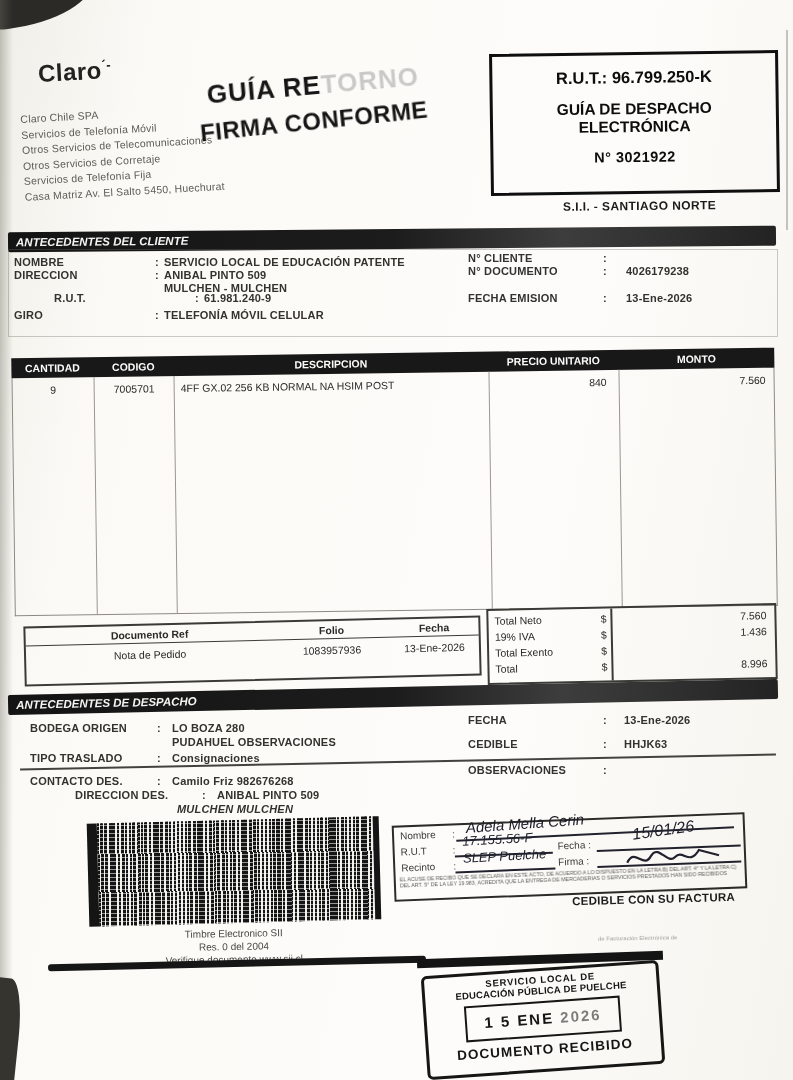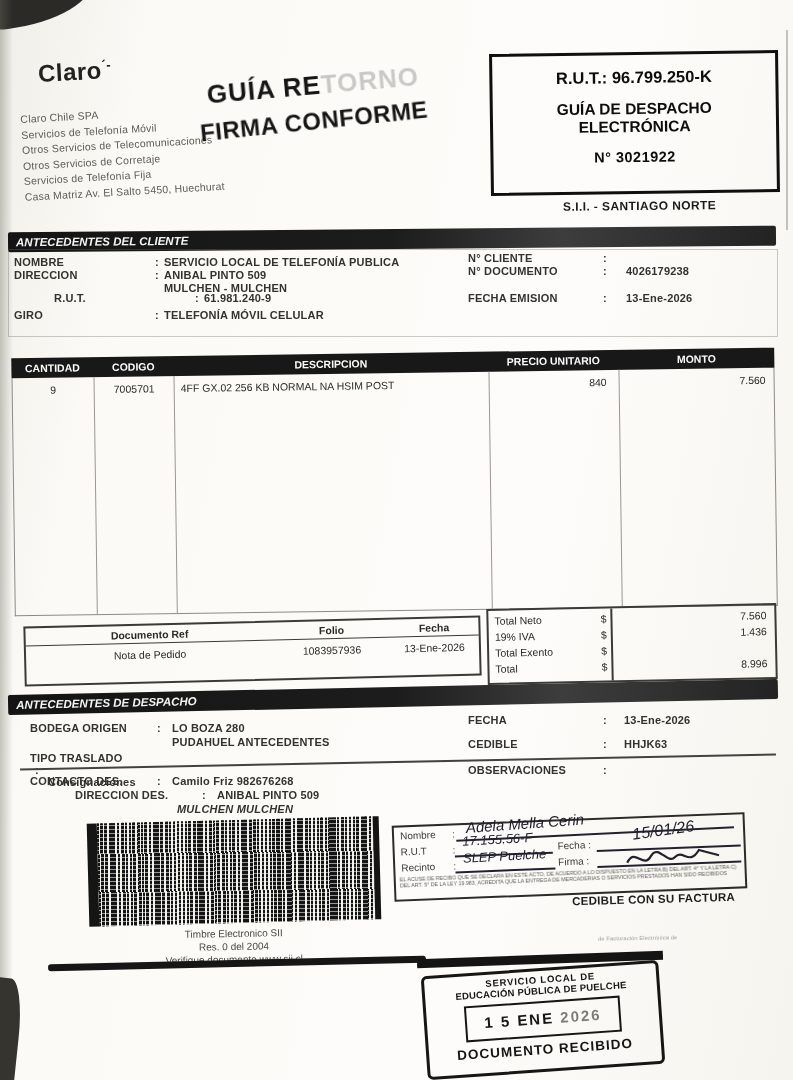--- a/index.html
+++ b/index.html
@@ -119,21 +119,21 @@
     <div class="r4">N° 3021922</div>
   </div>
   <div class="abs sii">S.I.I. - SANTIAGO NORTE</div>
 
   <div class="abs secbar bar-client">ANTECEDENTES DEL CLIENTE</div>
   <div class="abs clientbox"></div>
 
   <div class="frow" style="left:14px;top:256px;">
     <span class="lab" style="width:136px;">NOMBRE</span>
     <span class="col">:</span>
-    <span>SERVICIO LOCAL DE TELEFONÍA PUBLICA</span>
+    <span>SERVICIO LOCAL DE EDUCACIÓN PATENTE</span>
   </div>
   <div class="frow" style="left:14px;top:269px;">
     <span class="lab" style="width:136px;">DIRECCION</span>
     <span class="col">:</span>
     <span>ANIBAL PINTO 509</span>
   </div>
   <div class="frow" style="left:164px;top:282px;">
     <span>MULCHEN - MULCHEN</span>
   </div>
   <div class="frow" style="left:14px;top:292px;padding-left:40px;">
@@ -220,26 +220,26 @@
   </div>
 
   <div class="abs secbar bar-dispatch">ANTECEDENTES DE DESPACHO</div>
 
   <div class="frow" style="left:30px;top:722px;">
     <span class="lab" style="width:122px;">BODEGA ORIGEN</span>
     <span class="col">:</span>
     <span style="padding-left:6px;">LO BOZA 280</span>
   </div>
   <div class="frow" style="left:172px;top:736px;">
-    <span>PUDAHUEL   ANTECEDENTES</span>
-  </div>
-  <div class="frow" style="left:30px;top:752px;flex-direction:column;">
+    <span>PUDAHUEL   OBSERVACIONES</span>
+  </div>
+  <div class="frow" style="left:30px;top:752px;">
     <span class="lab" style="width:122px;">TIPO TRASLADO</span>
     <span class="col">:</span>
-    <span style="padding-left:6px;margin-left:12px;">Consignaciones</span>
+    <span style="padding-left:6px;">Consignaciones</span>
   </div>
   <div class="abs ruleline"></div>
   <div class="frow" style="left:30px;top:775px;">
     <span class="lab" style="width:122px;">CONTACTO DES.</span>
     <span class="col">:</span>
     <span style="padding-left:6px;text-align:center;">Camilo Friz 982676268</span>
   </div>
   <div class="frow" style="left:30px;top:789px;">
     <span class="lab" style="width:122px;margin-left:45px;">DIRECCION DES.</span>
     <span class="col">:</span>

